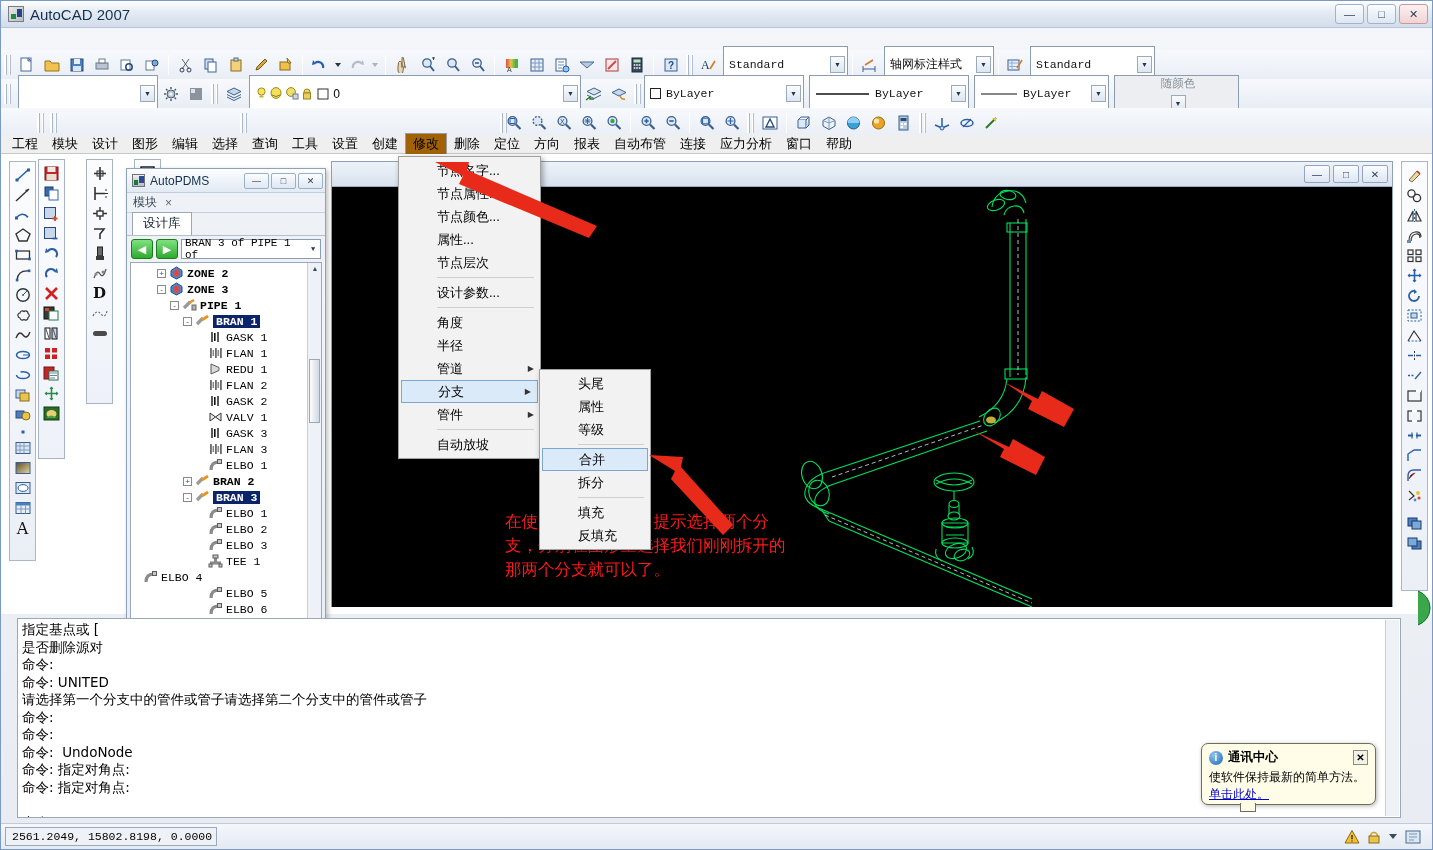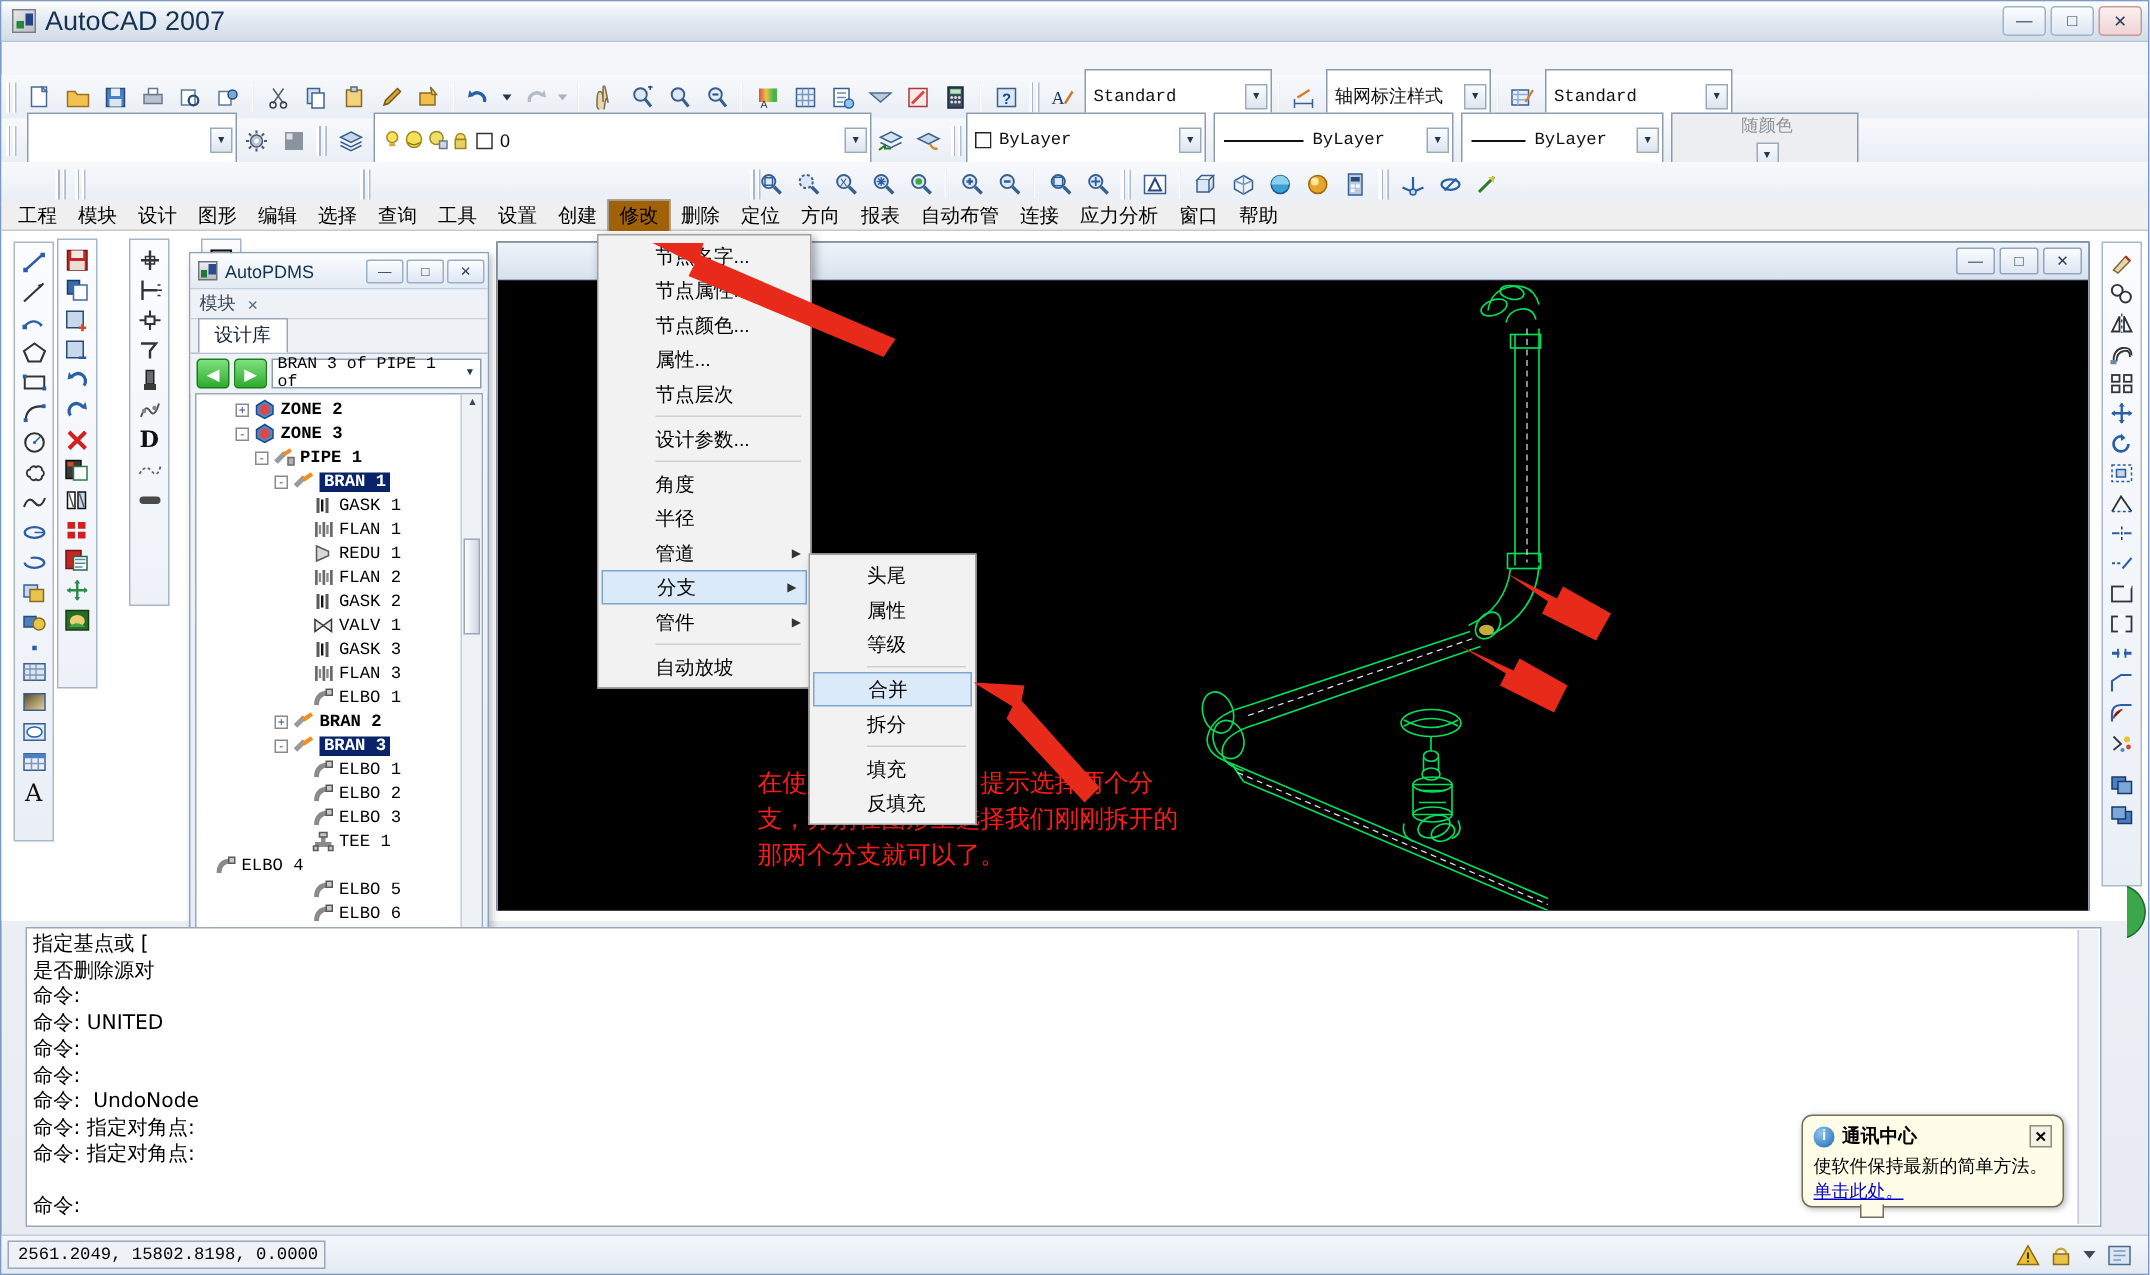--- a/index.html
+++ b/index.html
@@ -17,21 +17,21 @@
 
   
   .titlebar{position:absolute;left:0;top:0;width:1431px;height:27px;
     background:linear-gradient(#fdfefe,#e3eaf3 45%,#d3dce9);
     border-bottom:1px solid #b6c4d6;display:flex;align-items:center;}
   .title-ico{width:16px;height:16px;margin-left:7px;margin-right:6px;
     background:linear-gradient(135deg,#e8e8e8,#b9bcc2);border:1px solid #7a7d83;
     position:relative;}
   .title-ico:after{content:"";position:absolute;left:2px;top:7px;width:5px;height:5px;background:#1f8a3c;}
   .title-ico:before{content:"";position:absolute;left:8px;top:2px;width:5px;height:8px;background:#27428c;}
-  .title-text{font-size:18px;color:#15324f;}
+  .title-text{font-size:15px;color:#15324f;}
   .wbtns{position:absolute;right:4px;top:3px;display:flex;gap:3px;}
   .wbtn{width:29px;height:20px;border:1px solid #9fb3cc;border-radius:3px;
     background:linear-gradient(#fbfdff,#dde6f1);display:flex;align-items:center;justify-content:center;
     font-size:11px;color:#2a3f5c;}
   .wbtn.cls{background:linear-gradient(#fdf0f0,#f0d3d3);border-color:#c79a9a;}
 
   
   .menubar{position:absolute;left:0;top:28px;width:1431px;height:21px;
     background:linear-gradient(#f6f8fb,#eaeff6);display:flex;align-items:center;padding-left:10px;}
   .menubar .mi{padding:2px 9px;font-size:12.5px;color:#10233a;white-space:nowrap;}
@@ -1606,20 +1606,21 @@
   <svg class="arrow-red" style="left:640px;top:448px;z-index:50" width="100" height="95">
     <path d="M8 6 L34 22 L30 30 L82 86 L92 76 L40 18 L42 8 Z" fill="#e82a1a"></path>
   </svg>
 
   <div class="cmd">
     <div id="cmdlines">
         <div class="ln">指定基点或 [</div>
         <div class="ln">是否删除源对</div>
         <div class="ln">命令:</div>
         <div class="ln">命令: UNITED</div>
+        <div class="ln">请选择第一个分支中的管件或管子请选择第二个分支中的管件或管子</div>
         <div class="ln">命令:</div>
         <div class="ln">命令:</div>
         <div class="ln">命令:  UndoNode</div>
         <div class="ln">命令: 指定对角点:</div>
         <div class="ln">命令: 指定对角点:</div>
         <div class="ln">&nbsp;</div>
         <div class="ln">命令:</div>
       </div>
     <div class="cmdscroll"></div>
   </div>

